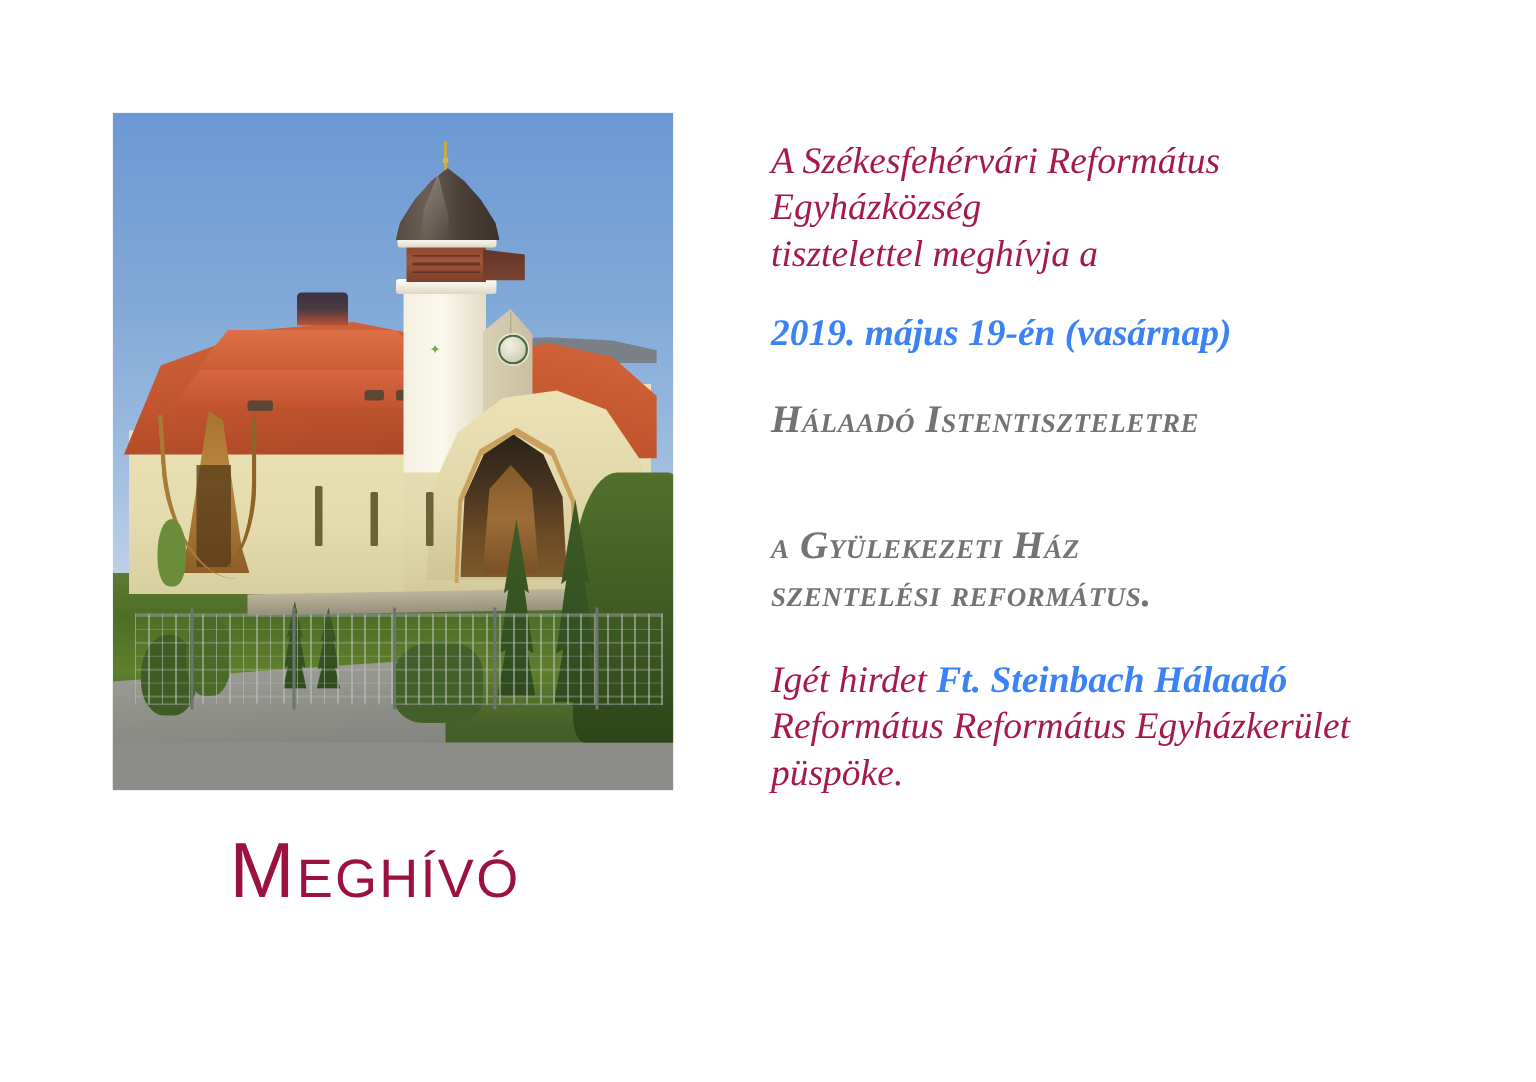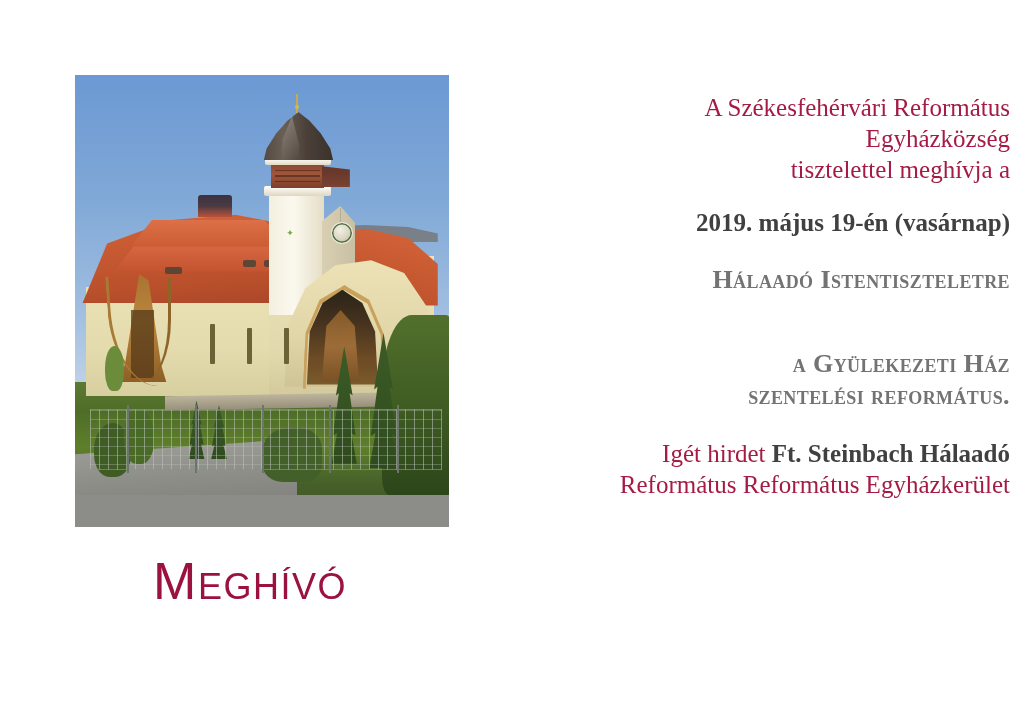--- a/index.html
+++ b/index.html
@@ -450,39 +450,40 @@
     top: 0;
     width: 524px;
     height: 721px;
   }
 
   .text-block {
     position: absolute;
     left: 14px;
     top: 92px;
     width: 496px;
-    text-align: right;
+    text-align: left;
     color: #a51b45;
     font-family: "Liberation Serif", serif;
+    font-style: italic;
   }
 
   .line {
     font-size: 25px;
     line-height: 31px;
     color: #a51b45;
   }
   .para {
     margin: 0;
   }
   .gap-lg { height: 26px; }
   .gap-md { height: 22px; }
 
   .bold {
     font-weight: bold;
-    color: #404040;
+    color: #3b82f6;
   }
   .smallcaps {
     font-variant: small-caps;
     font-weight: bold;
     color: #737373;
     letter-spacing: .4px;
   }
   .sc-line {
     font-size: 26px;
     line-height: 32px;
@@ -595,17 +596,18 @@
 
       <div class="gap-lg"></div>
 
       <div class="line sc-line smallcaps para">a Gyülekezeti Ház</div>
       <div class="line sc-line smallcaps para">szentelési református.</div>
 
       <div class="gap-lg"></div>
 
       <div class="line para"><span>Igét hirdet </span><span class="bold">Ft. Steinbach Hálaadó</span></div>
       <div class="line para">Református Református Egyházkerület</div>
+      <div class="line para">püspöke.</div>
 
     </div>
   </div>
 
 </div>
 
 </body></html>

